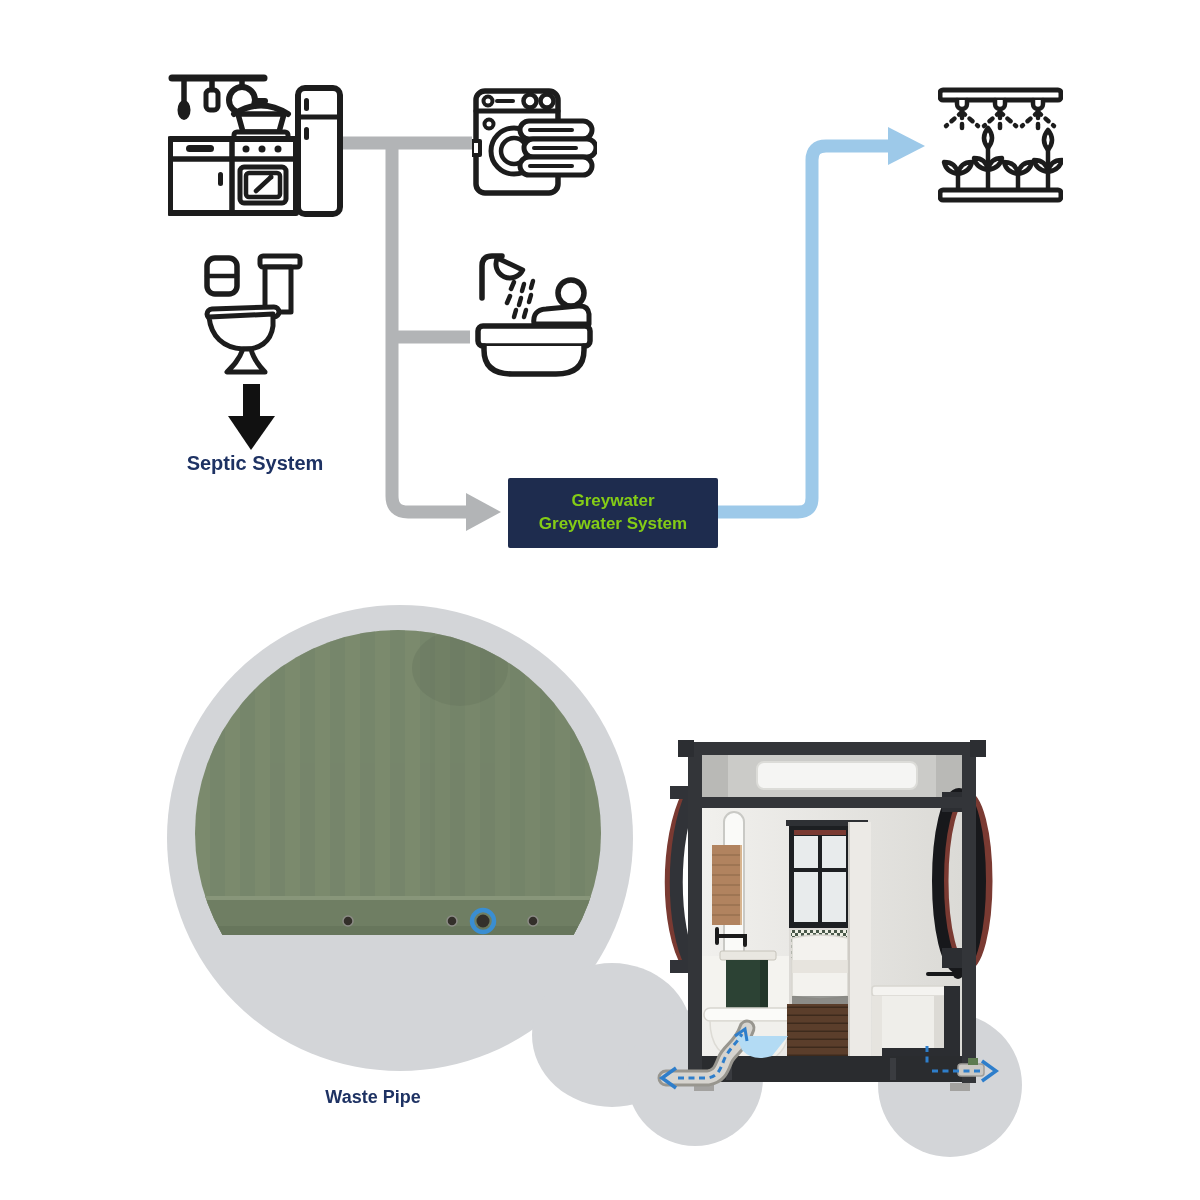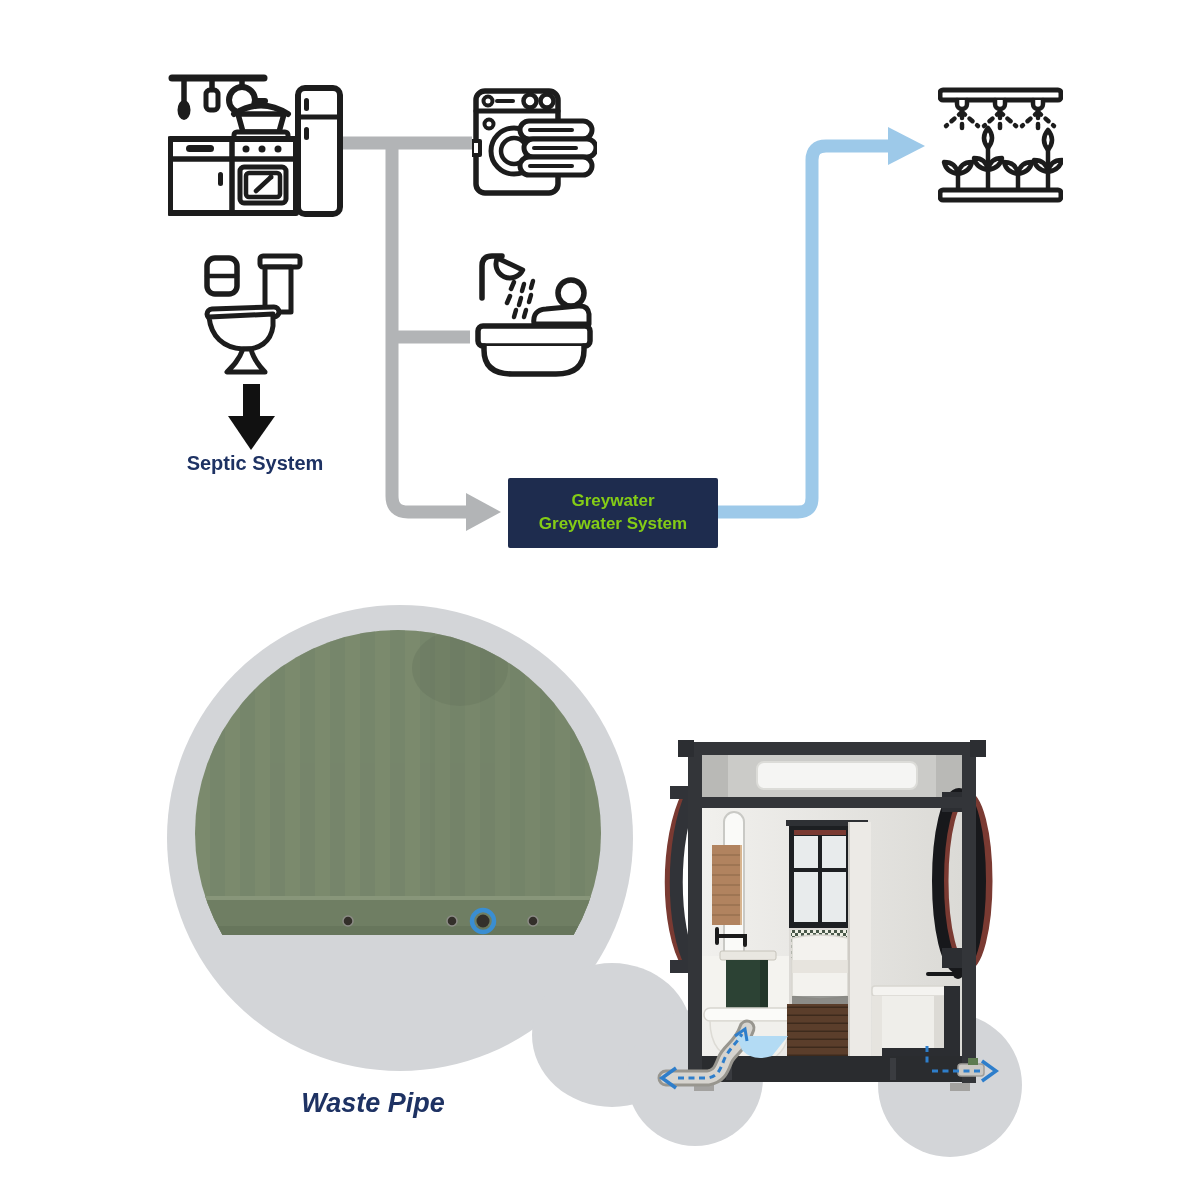--- a/index.html
+++ b/index.html
@@ -5,21 +5,21 @@
   html,body{margin:0;padding:0;}
   body{
     width:1200px;height:1200px;position:relative;background:#fff;
     font-family:"Liberation Sans",sans-serif;overflow:hidden;
   }
   .lbl{
     position:absolute;font-weight:bold;color:var(--label-navy,#1e3263);
     text-align:center;line-height:1.3;
   }
   #septic-label{left:135px;top:450px;width:240px;font-size:20px;}
-  #waste-label{left:288px;top:1086px;width:170px;font-size:27px;font-style:italic;}
+  #waste-label{left:288px;top:1086px;width:170px;font-size:18px;}
   #treatment-box{
     position:absolute;left:508px;top:478px;width:210px;height:70px;
     background:var(--treatment-navy,#1e2c4e);border-radius:2px;color:#84cc16;
     display:flex;flex-direction:column;justify-content:center;align-items:center;
     font-weight:bold;font-size:17px;line-height:1.35;
   }
   svg{display:block;}
   .icon-svg{position:absolute;}
   #scene{position:absolute;left:0;top:0;z-index:1;}
   .icon-svg,.lbl,#treatment-box{z-index:2;}

